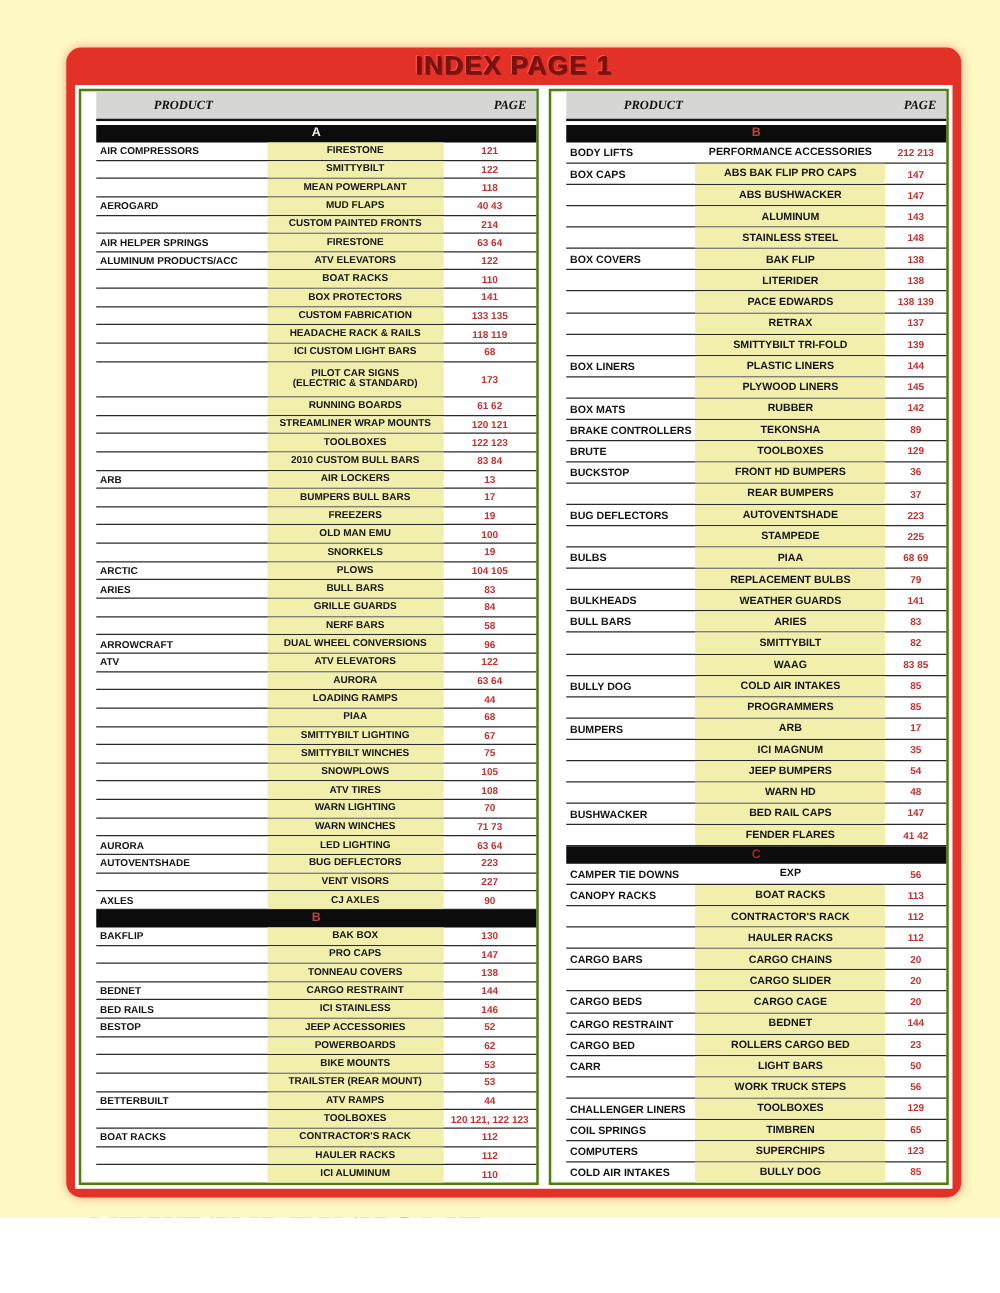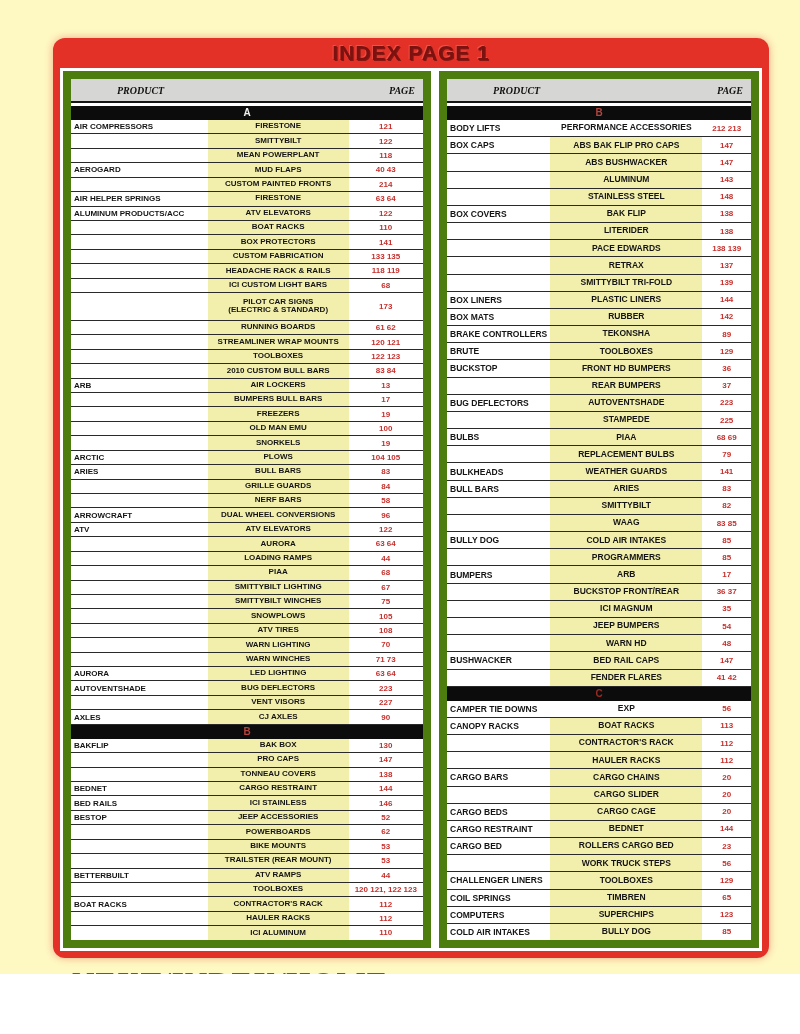--- a/index.html
+++ b/index.html
@@ -6,21 +6,21 @@
   .page{position:relative;width:800px;height:974px;background:#fef9c3;overflow:hidden;
         font-family:"Liberation Sans",sans-serif;}
   .frame{position:absolute;left:53px;top:38px;width:716px;height:920px;
          background:var(--frame_red,#e43127);border-radius:12px;
          box-shadow:0 0 8px rgba(230,70,60,.45);}
   .title{height:30px;line-height:30px;text-align:center;font-size:21px;font-weight:bold;
          letter-spacing:1px;color:var(--title_text,#7c1210);
          text-shadow:1px 1px 0 rgba(60,0,0,.55),-1px -1px 0 rgba(255,120,110,.45);}
   .content{position:absolute;left:7px;right:7px;top:30px;bottom:7px;background:#fff;
            padding:3px;display:flex;gap:8px;box-sizing:border-box;}
-  .col{border:8px solid #4d7c0f;display:flex;flex-direction:column;background:#fff;box-sizing:border-box;}
+  .col{border:2px solid #4d7c0f;display:flex;flex-direction:column;background:#fff;box-sizing:border-box;padding-left:12px;}
   .col-left{width:368px;}
   .col-right{flex:1;}
   .col-header{height:22px;flex:0 0 22px;background:var(--header_gray,#d6d6d4);
               border-bottom:2px solid #151515;display:flex;justify-content:space-between;
               align-items:center;font-style:italic;font-weight:bold;font-size:10px;
               font-family:"Liberation Serif",serif;color:#111;padding:0 8px;}
   .col-header .ph{margin-left:38px;}
   .spacer{height:3px;flex:0 0 3px;background:#fff;}
   .rows{flex:1;display:flex;flex-direction:column;min-height:0;}
   .bar{flex:0 0 14px;height:14px;background:var(--bar_black,#0c0c0c);text-align:center;
@@ -398,20 +398,25 @@
               <div class="c-prod"></div>
               <div class="c-item">SMITTYBILT TRI-FOLD</div>
               <div class="c-page">139</div>
             </div>
             <div class="row">
               <div class="c-prod">BOX LINERS</div>
               <div class="c-item">PLASTIC LINERS</div>
               <div class="c-page">144</div>
             </div>
             <div class="row">
+              <div class="c-prod"></div>
+              <div class="c-item">PLYWOOD LINERS</div>
+              <div class="c-page">145</div>
+            </div>
+            <div class="row">
               <div class="c-prod">BOX MATS</div>
               <div class="c-item">RUBBER</div>
               <div class="c-page">142</div>
             </div>
             <div class="row">
               <div class="c-prod">BRAKE CONTROLLERS</div>
               <div class="c-item">TEKONSHA</div>
               <div class="c-page">89</div>
             </div>
             <div class="row">
@@ -476,25 +481,20 @@
             </div>
             <div class="row">
               <div class="c-prod"></div>
               <div class="c-item">PROGRAMMERS</div>
               <div class="c-page">85</div>
             </div>
             <div class="row">
               <div class="c-prod">BUMPERS</div>
               <div class="c-item">ARB</div>
               <div class="c-page">17</div>
-            </div>
-            <div class="row">
-              <div class="c-prod"></div>
-              <div class="c-item">BUCKSTOP FRONT/REAR</div>
-              <div class="c-page">36 37</div>
             </div>
             <div class="row">
               <div class="c-prod"></div>
               <div class="c-item">ICI MAGNUM</div>
               <div class="c-page">35</div>
             </div>
             <div class="row">
               <div class="c-prod"></div>
               <div class="c-item">JEEP BUMPERS</div>
               <div class="c-page">54</div>
@@ -552,20 +552,25 @@
             </div>
             <div class="row">
               <div class="c-prod">CARGO RESTRAINT</div>
               <div class="c-item">BEDNET</div>
               <div class="c-page">144</div>
             </div>
             <div class="row">
               <div class="c-prod">CARGO BED</div>
               <div class="c-item">ROLLERS CARGO BED</div>
               <div class="c-page">23</div>
+            </div>
+            <div class="row">
+              <div class="c-prod">CARR</div>
+              <div class="c-item">LIGHT BARS</div>
+              <div class="c-page">50</div>
             </div>
             <div class="row">
               <div class="c-prod"></div>
               <div class="c-item">WORK TRUCK STEPS</div>
               <div class="c-page">56</div>
             </div>
             <div class="row">
               <div class="c-prod">CHALLENGER LINERS</div>
               <div class="c-item">TOOLBOXES</div>
               <div class="c-page">129</div>

